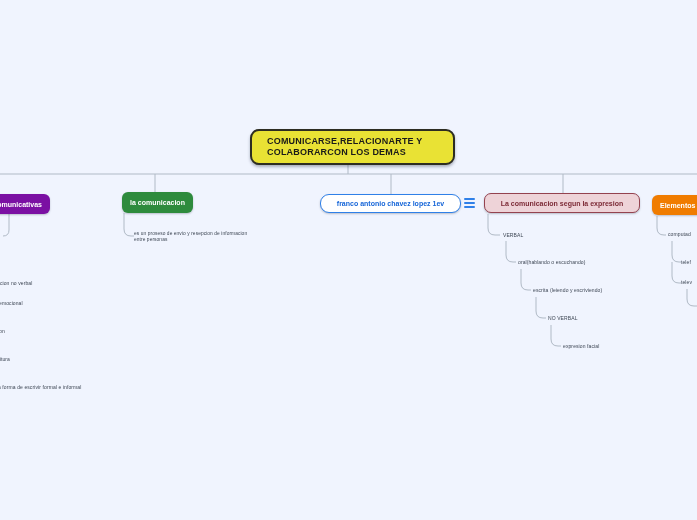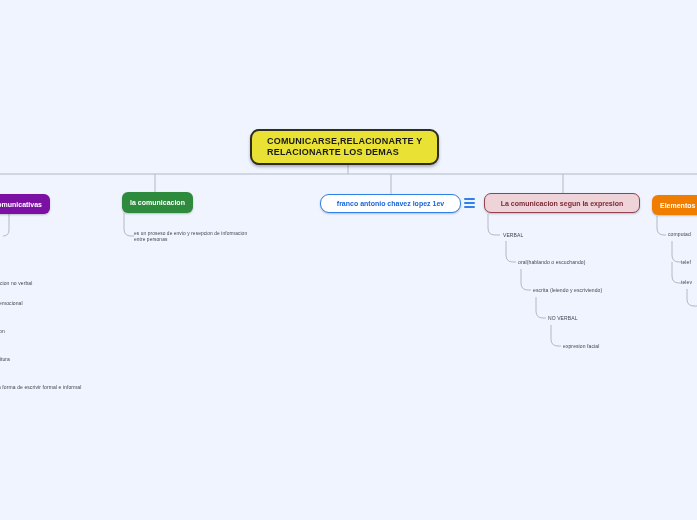--- a/index.html
+++ b/index.html
@@ -9,21 +9,21 @@
     font-family:"Liberation Sans", sans-serif;
   }
   #connectors{position:absolute;left:0;top:0;z-index:1;}
   #connectors path{stroke:#b0bac6;stroke-width:1;fill:none;}
   .node{
     position:absolute;z-index:2;display:flex;align-items:center;
     box-sizing:border-box;font-weight:bold;
     box-shadow:0 1px 2px rgba(40,50,70,.28);
   }
   .node-root{
-    left:250px;top:129px;width:189px;height:36px;
+    left:250px;top:129px;width:205px;height:36px;
     background:#e9e234;border:2.5px solid #2d2d22;border-radius:9px;
     color:#1a1a1a;font-size:9px;line-height:11.5px;letter-spacing:.2px;
     padding-left:15px;flex-direction:column;align-items:flex-start;justify-content:center;
     box-shadow:0 2px 3px rgba(40,50,70,.35);
   }
   .node-purple{
     left:-42px;top:194px;width:92px;height:20px;
     background:#7b10a3;border-radius:6px;color:#ffffff;font-size:7px;
     justify-content:flex-end;padding-right:8px;
   }
@@ -81,21 +81,21 @@
   <path d="M551,325 V339 Q551,346 558,346 H561"></path>
 
   <path d="M657,216 V228 Q657,235 664,235 H666"></path>
   <path d="M672,241 V255 Q672,262 679,262 H681"></path>
   <path d="M672,262 V276 Q672,283 679,283 H681"></path>
   <path d="M687,289 V299 Q687,306 694,306 H700"></path>
 </svg>
 
 <div class="node node-root">
   <div>COMUNICARSE,RELACIONARTE Y</div>
-  <div>RELACIONARTE LOS DEMAS</div>
+  <div>COLABORARCON LOS DEMAS</div>
 </div>
 
 <div class="node node-purple">
   <span>comunicativas</span>
 </div>
 
 <div class="node node-green">
   <span>la comunicacion</span>
 </div>
 

